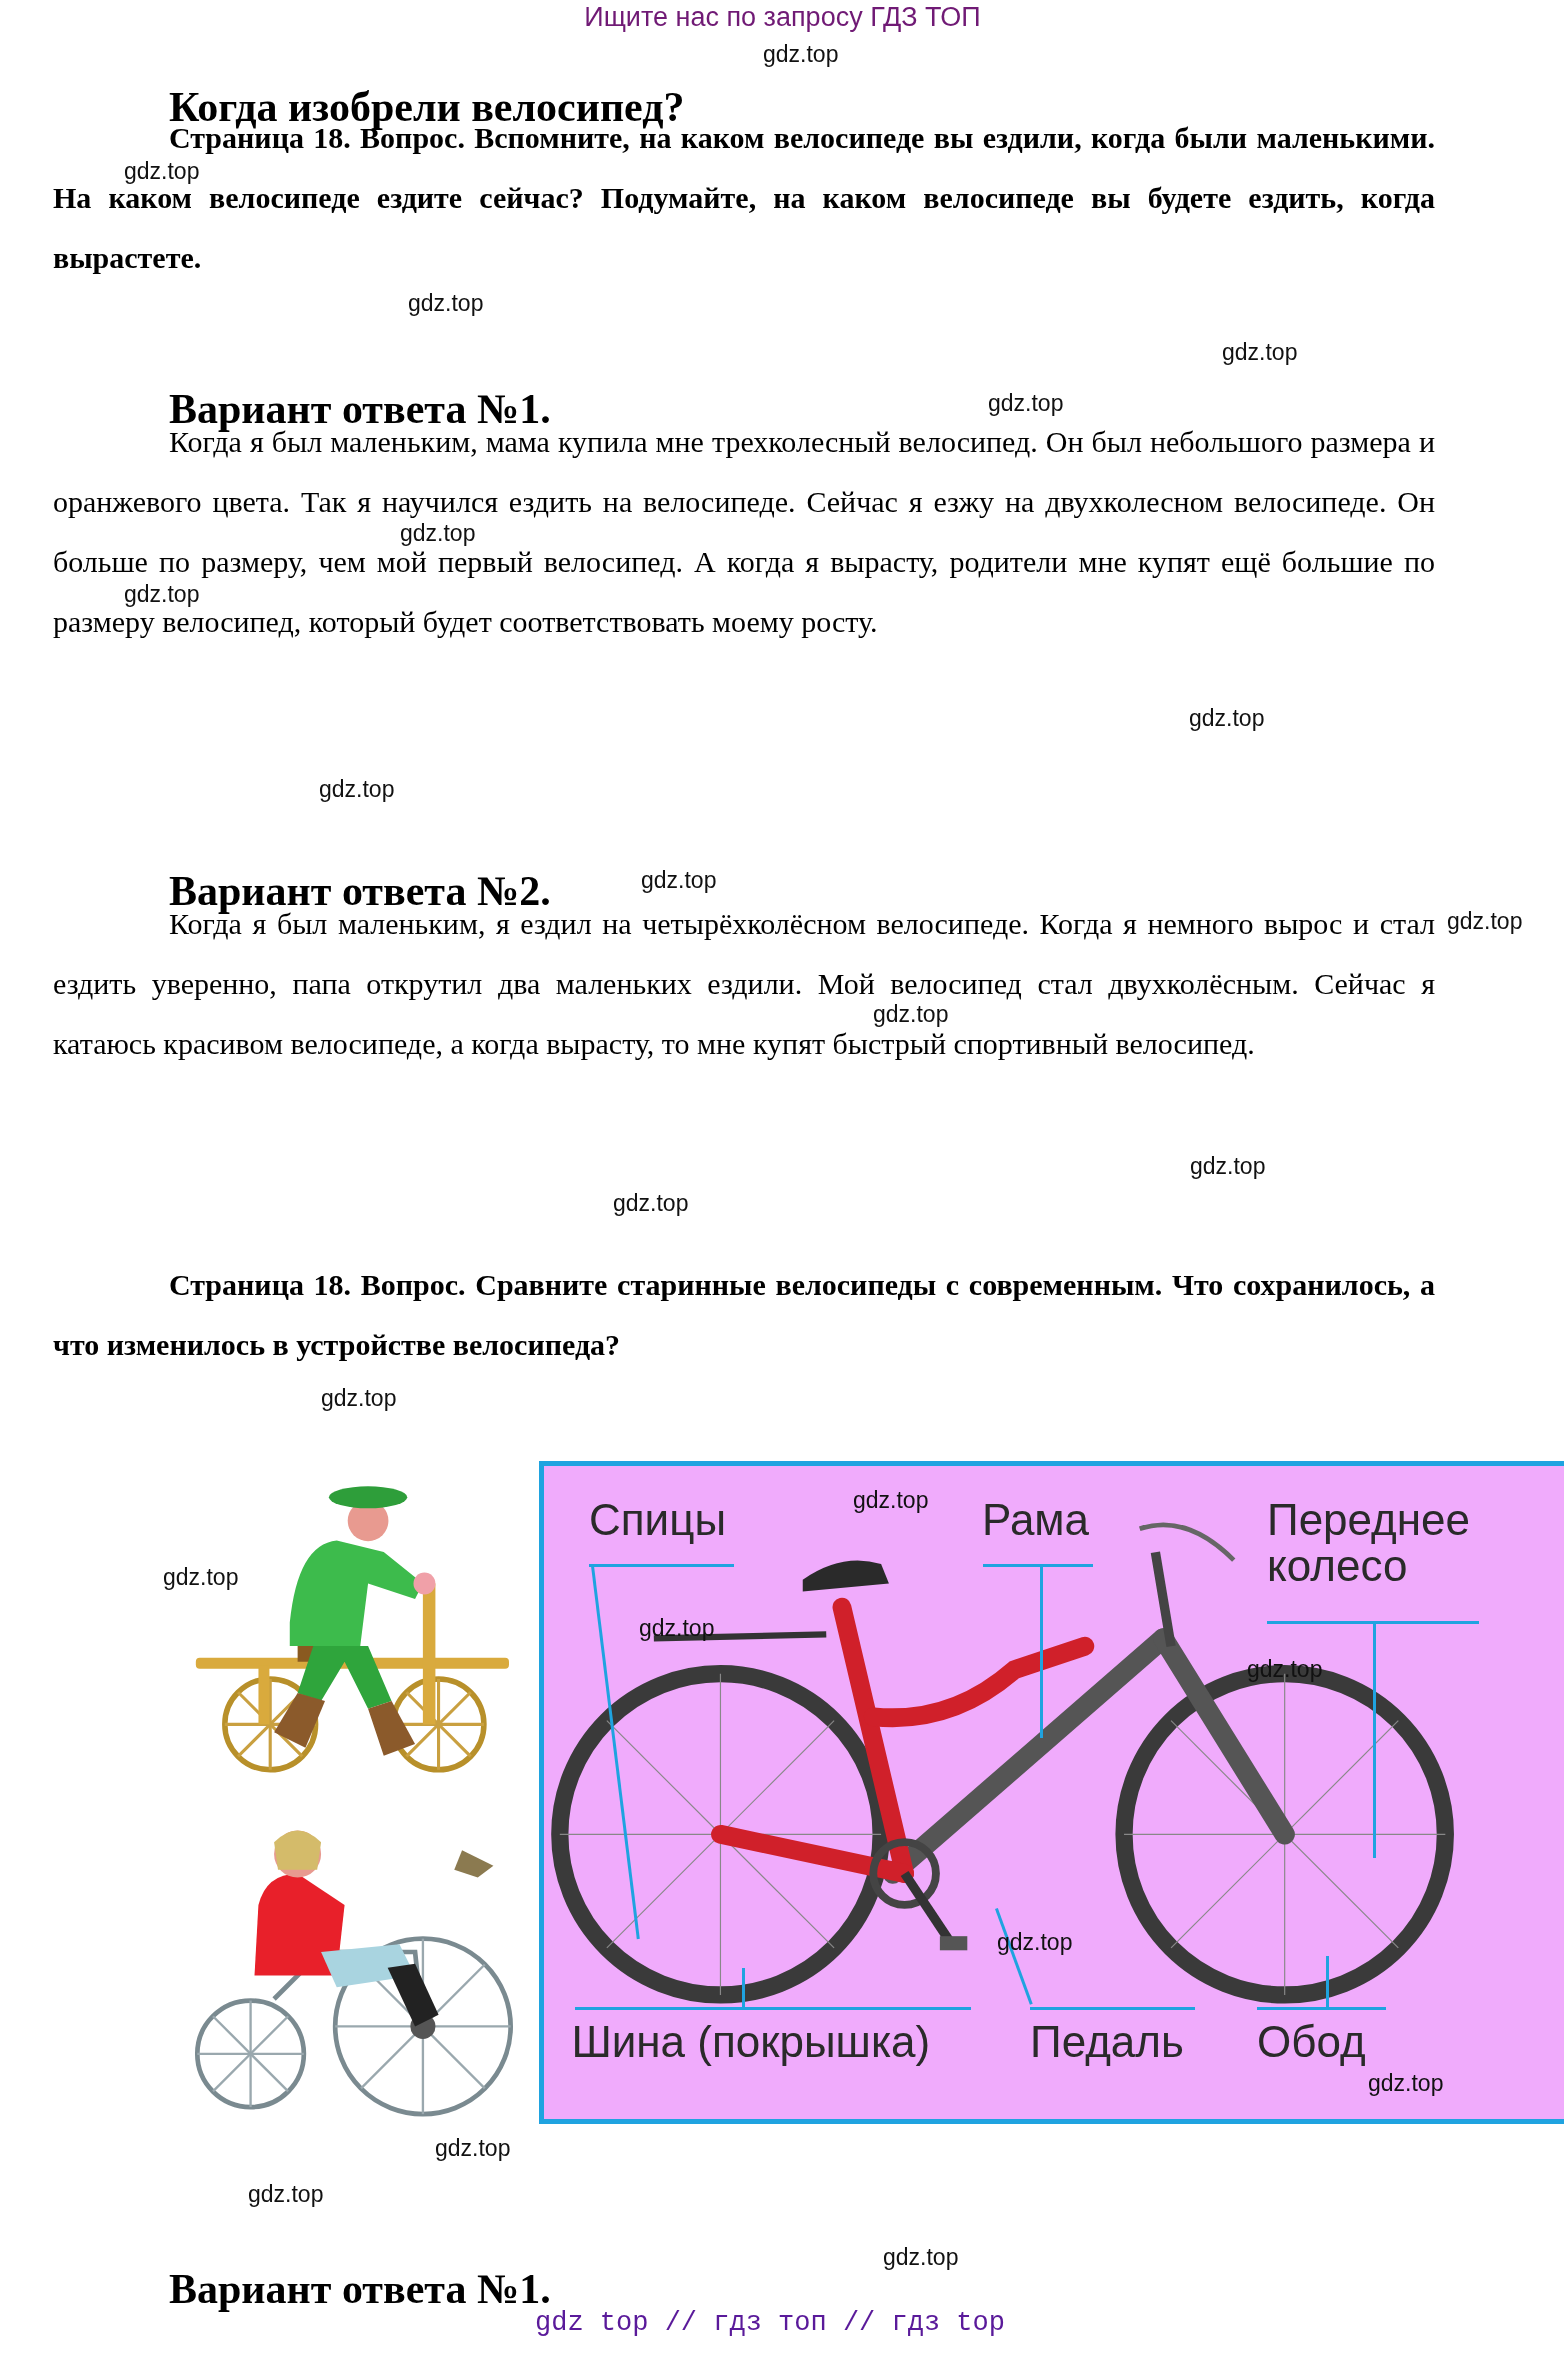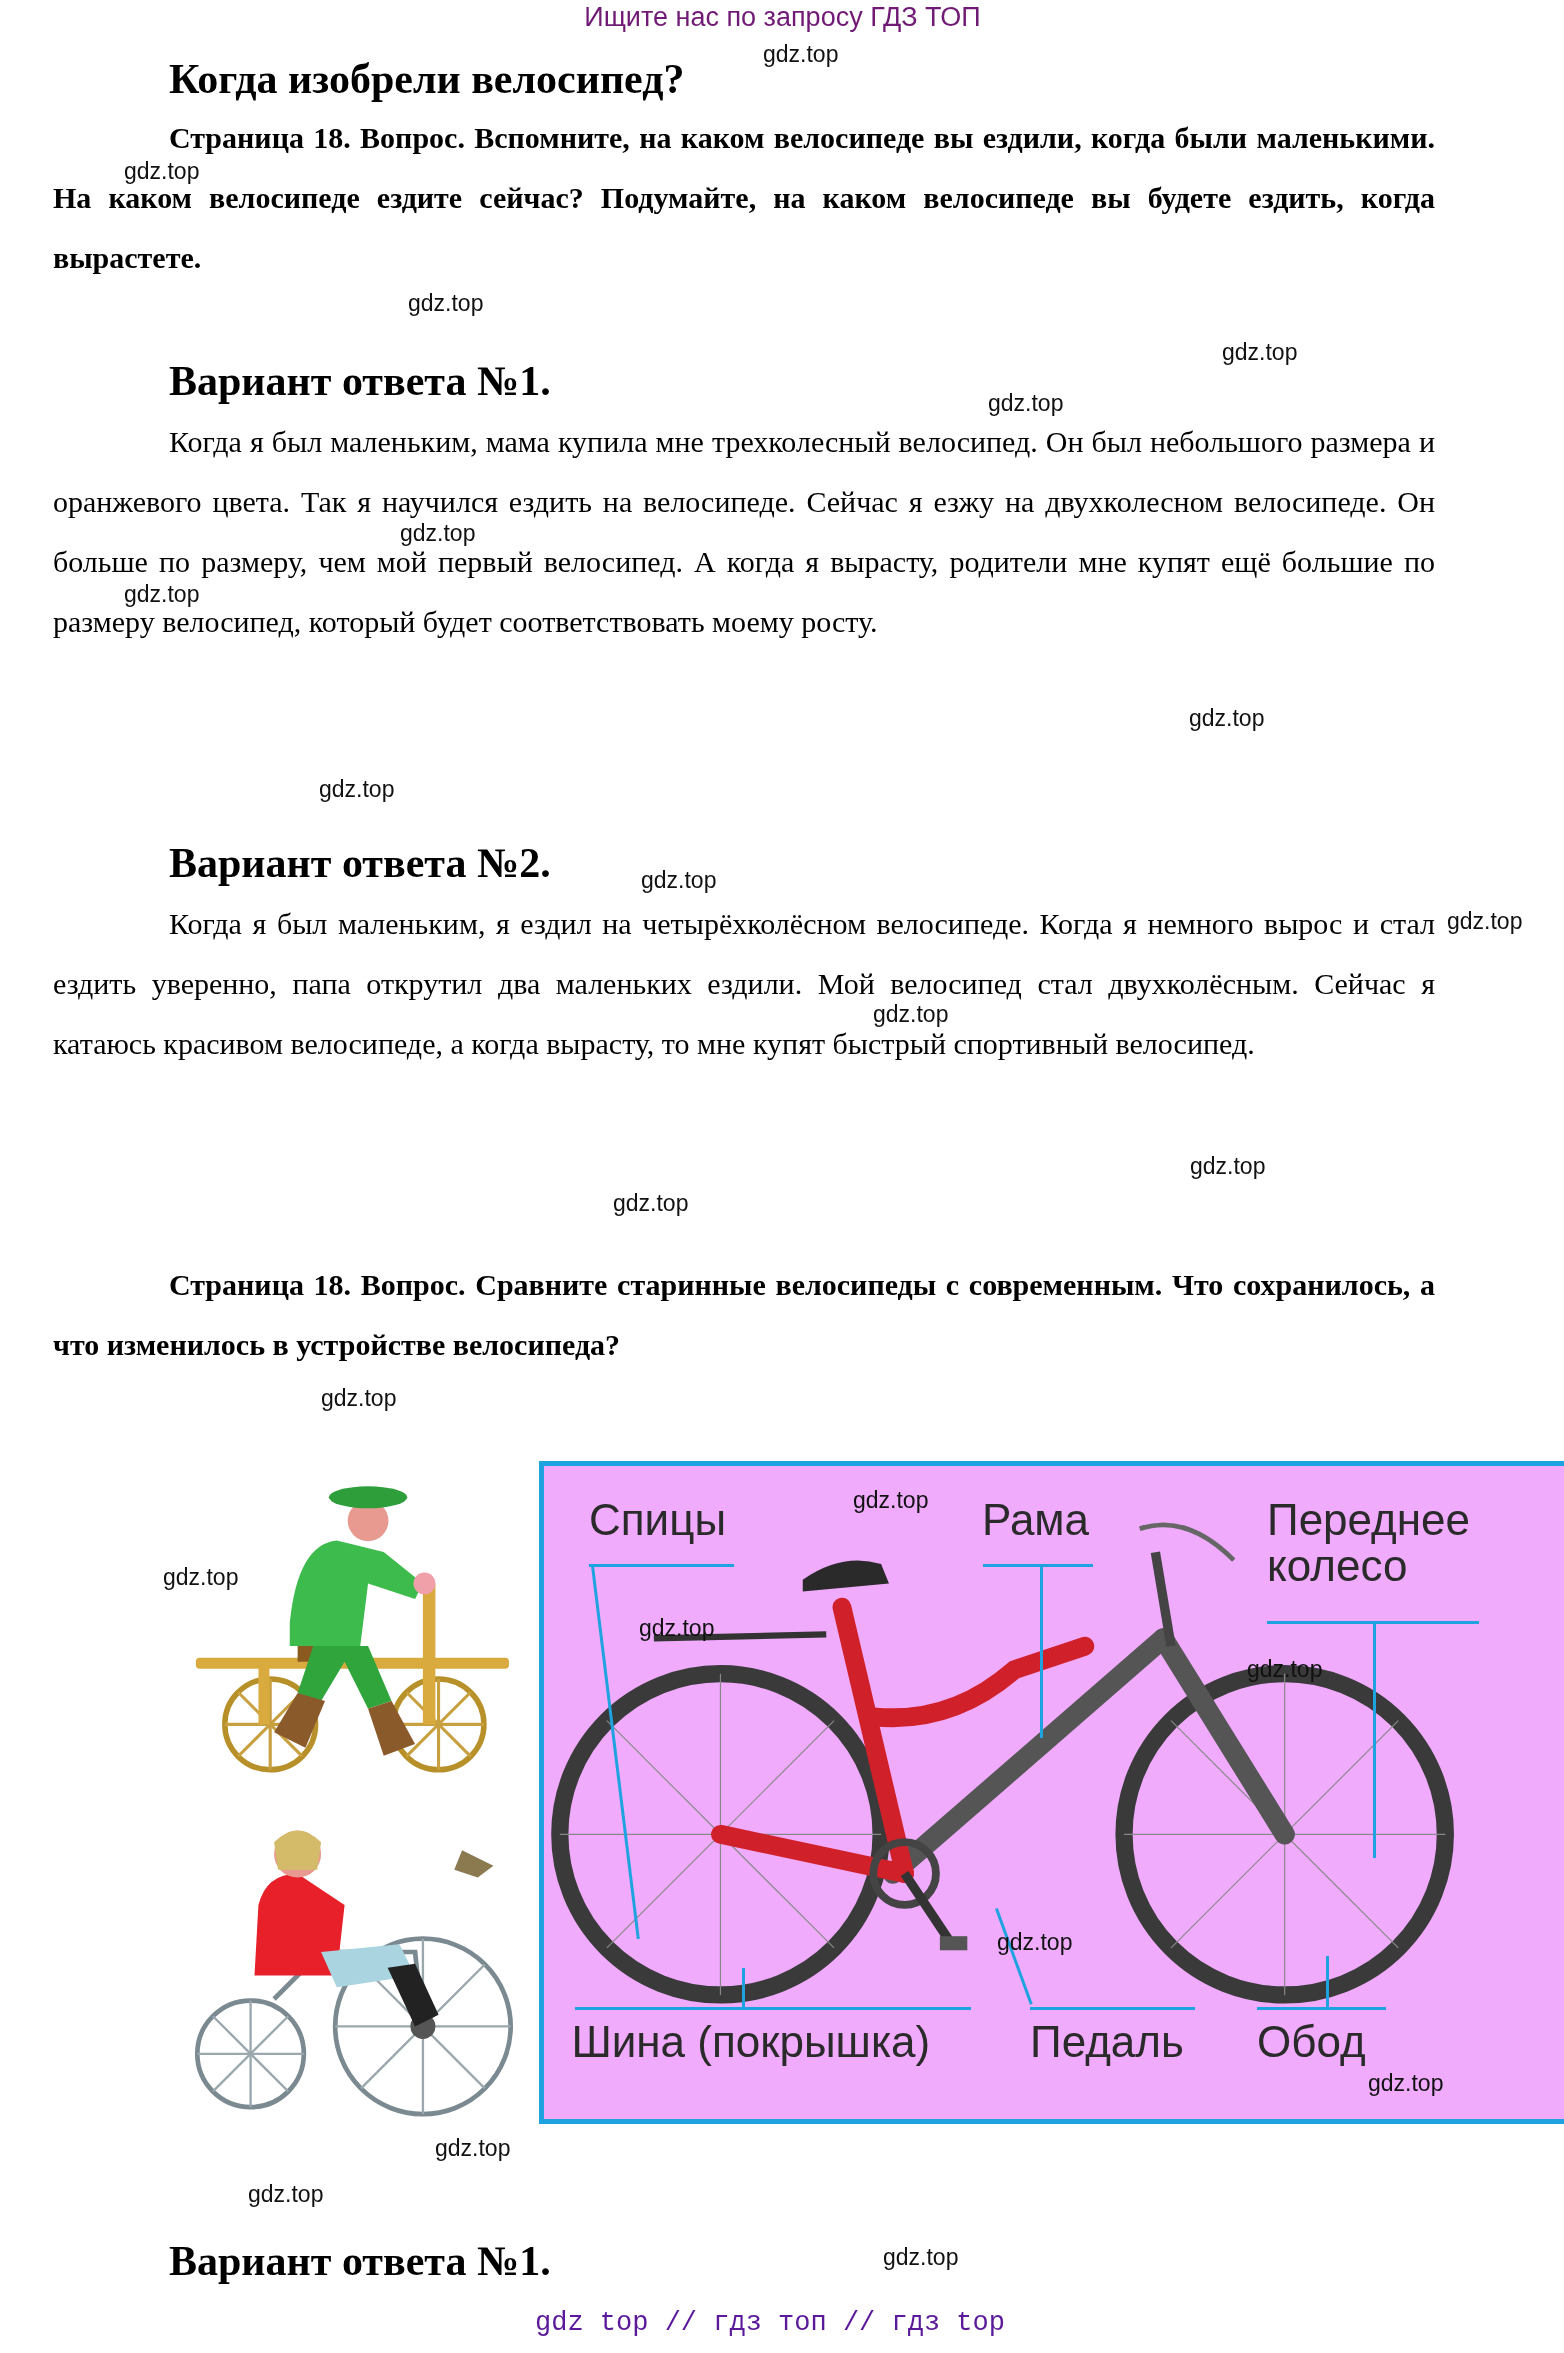--- a/index.html
+++ b/index.html
@@ -1,21 +1,21 @@
 <!DOCTYPE html>
 <html style="font-size:12.5px"><head>
 <meta charset="utf-8">
 <style>
   html, body { margin: 0; padding: 0; background: #ffffff; }
   body { width: 1565px; height: 2354px; position: relative; overflow: hidden;
          font-family: "Liberation Serif", "DejaVu Serif", serif; color: #000; }
   .banner { position: absolute; top: 1.6px; left: 0; width: 1565px; text-align: center;
             font-family: "Liberation Sans", sans-serif; font-size: 27px; color: #701a75; }
   .wm { position: absolute; font-family: "Liberation Sans", sans-serif; font-size: 23px; color: #111; white-space: nowrap; }
-  .h { position: absolute; font-weight: bold; font-size: 42px; line-height: 60px; }
+  .h { position: absolute; font-weight: bold; font-size: 42px; line-height: 60px; margin-top: 28px; }
   .para { position: absolute; left: 53px; width: 1382px; font-size: 30px; line-height: 60px;
           text-align: justify; text-align-last: left; }
   .para.bold { font-weight: bold; }
   .para .ind { display: inline-block; width: 116px; }
   .footer { position: absolute; top: 2308px; left: 0; width: 1540px; text-align: center;
             font-family: Liberation Mono, monospace; font-size: 27px; color: #5a1a9a; }
 
   
   .diagram { position: absolute; left: 539px; top: 1461px; width: 1136px; height: 663px;
              border: 5.5px solid #1fa3e0; box-sizing: border-box; background: #f0abfc; }

